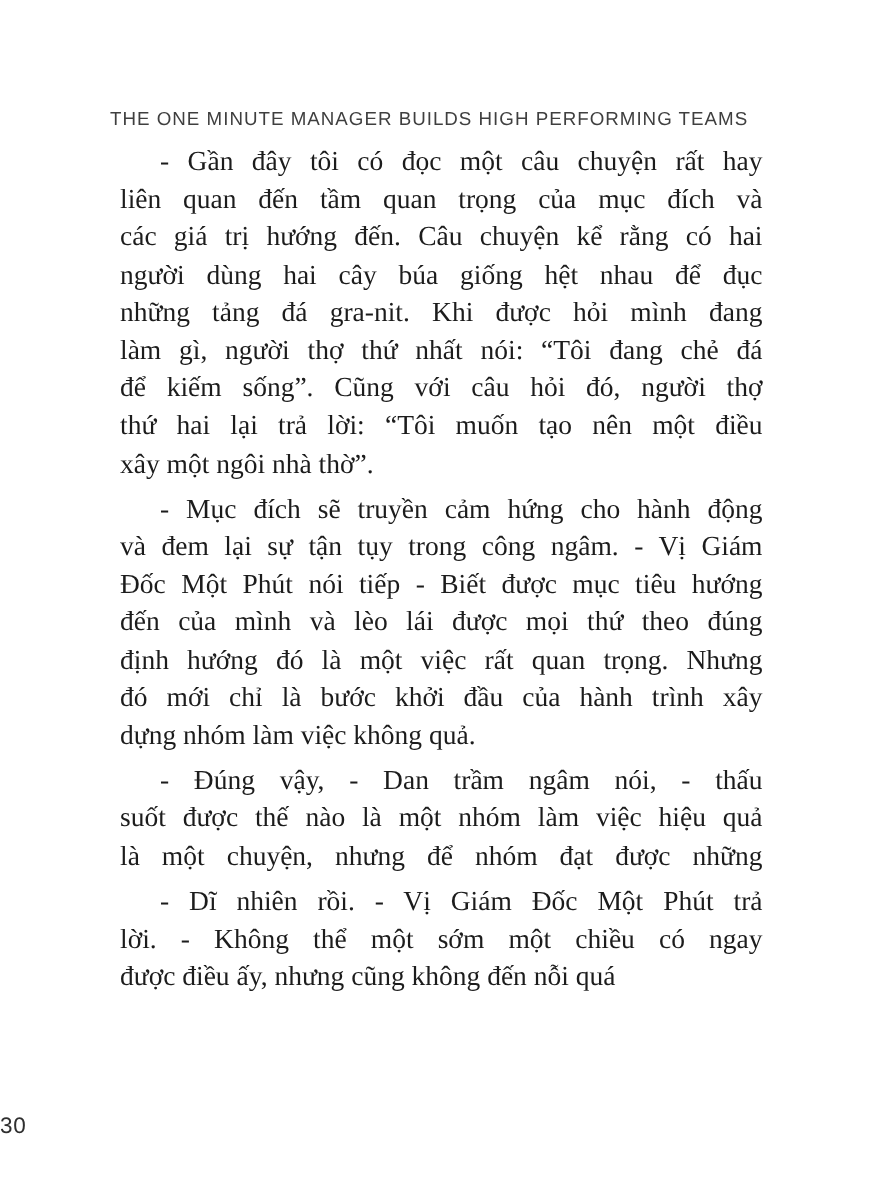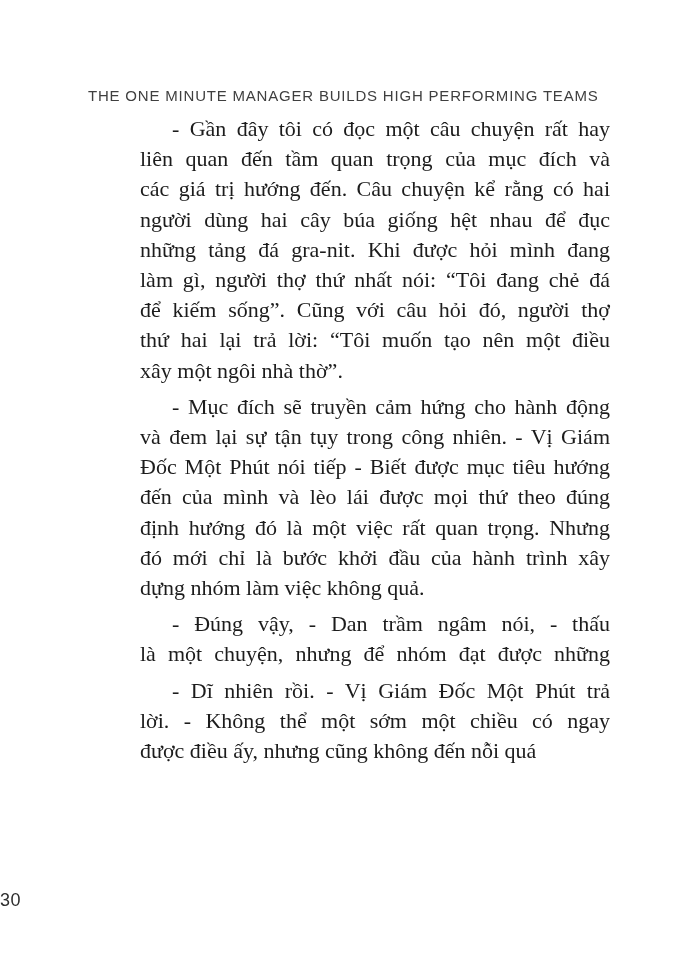--- a/index.html
+++ b/index.html
@@ -39,21 +39,20 @@
     font-size:22px;
     line-height:30.2px;
     color:var(--body-text);
   }
   .paragraph{
     margin:0 0 6px 0;
   }
   .line{
     text-align:justify;
     text-align-last:justify;
-    margin-left:44px;
   }
   .line.first{
     text-indent:32px;
   }
   .line.last{
     text-align-last:left;
   }
   .page-number{
     position:absolute;
     top:890px;
@@ -78,29 +77,30 @@
         <div class="line">các giá trị hướng đến. Câu chuyện kể rằng có hai</div>
         <div class="line">người dùng hai cây búa giống hệt nhau để đục</div>
         <div class="line">những tảng đá gra-nit. Khi được hỏi mình đang</div>
         <div class="line">làm gì, người thợ thứ nhất nói: “Tôi đang chẻ đá</div>
         <div class="line">để kiếm sống”. Cũng với câu hỏi đó, người thợ</div>
         <div class="line">thứ hai lại trả lời: “Tôi muốn tạo nên một điều</div>
         <div class="line last">xây một ngôi nhà thờ”.</div>
       </div>
       <div class="paragraph">
         <div class="line first">- Mục đích sẽ truyền cảm hứng cho hành động</div>
-        <div class="line">và đem lại sự tận tụy trong công nhiên. - Vị Giám</div>
+        <div class="line">và đem lại sự tận tụy trong công ngâm. - Vị Giám</div>
         <div class="line">Đốc Một Phút nói tiếp - Biết được mục tiêu hướng</div>
         <div class="line">đến của mình và lèo lái được mọi thứ theo đúng</div>
         <div class="line">định hướng đó là một việc rất quan trọng. Nhưng</div>
         <div class="line">đó mới chỉ là bước khởi đầu của hành trình xây</div>
         <div class="line last">dựng nhóm làm việc không quả.</div>
       </div>
       <div class="paragraph">
         <div class="line first">- Đúng vậy, - Dan trầm ngâm nói, - thấu</div>
+        <div class="line">suốt được thế nào là một nhóm làm việc hiệu quả</div>
         <div class="line">là một chuyện, nhưng để nhóm đạt được những</div>
       </div>
       <div class="paragraph">
         <div class="line first">- Dĩ nhiên rồi. - Vị Giám Đốc Một Phút trả</div>
         <div class="line">lời. - Không thể một sớm một chiều có ngay</div>
         <div class="line last">được điều ấy, nhưng cũng không đến nỗi quá</div>
       </div>
     </div>
 
   <div class="page-number">30</div>

